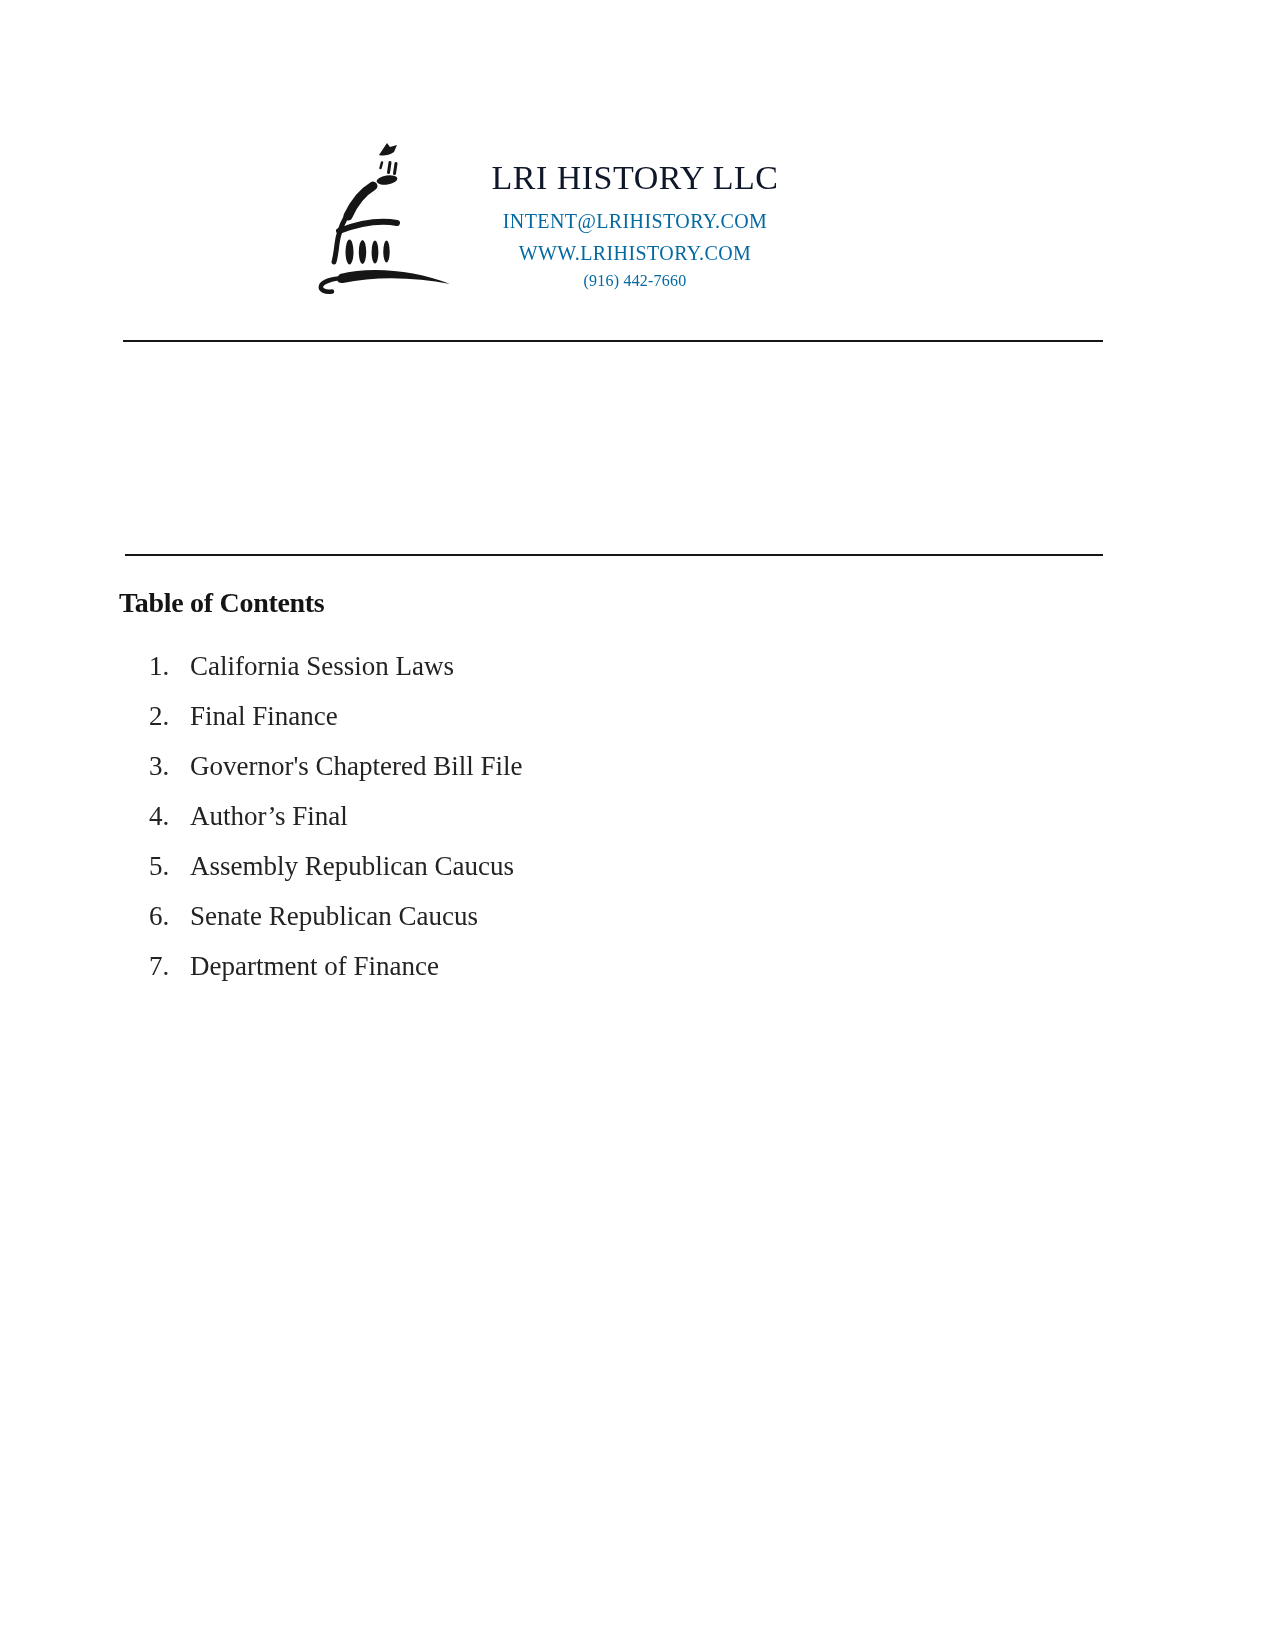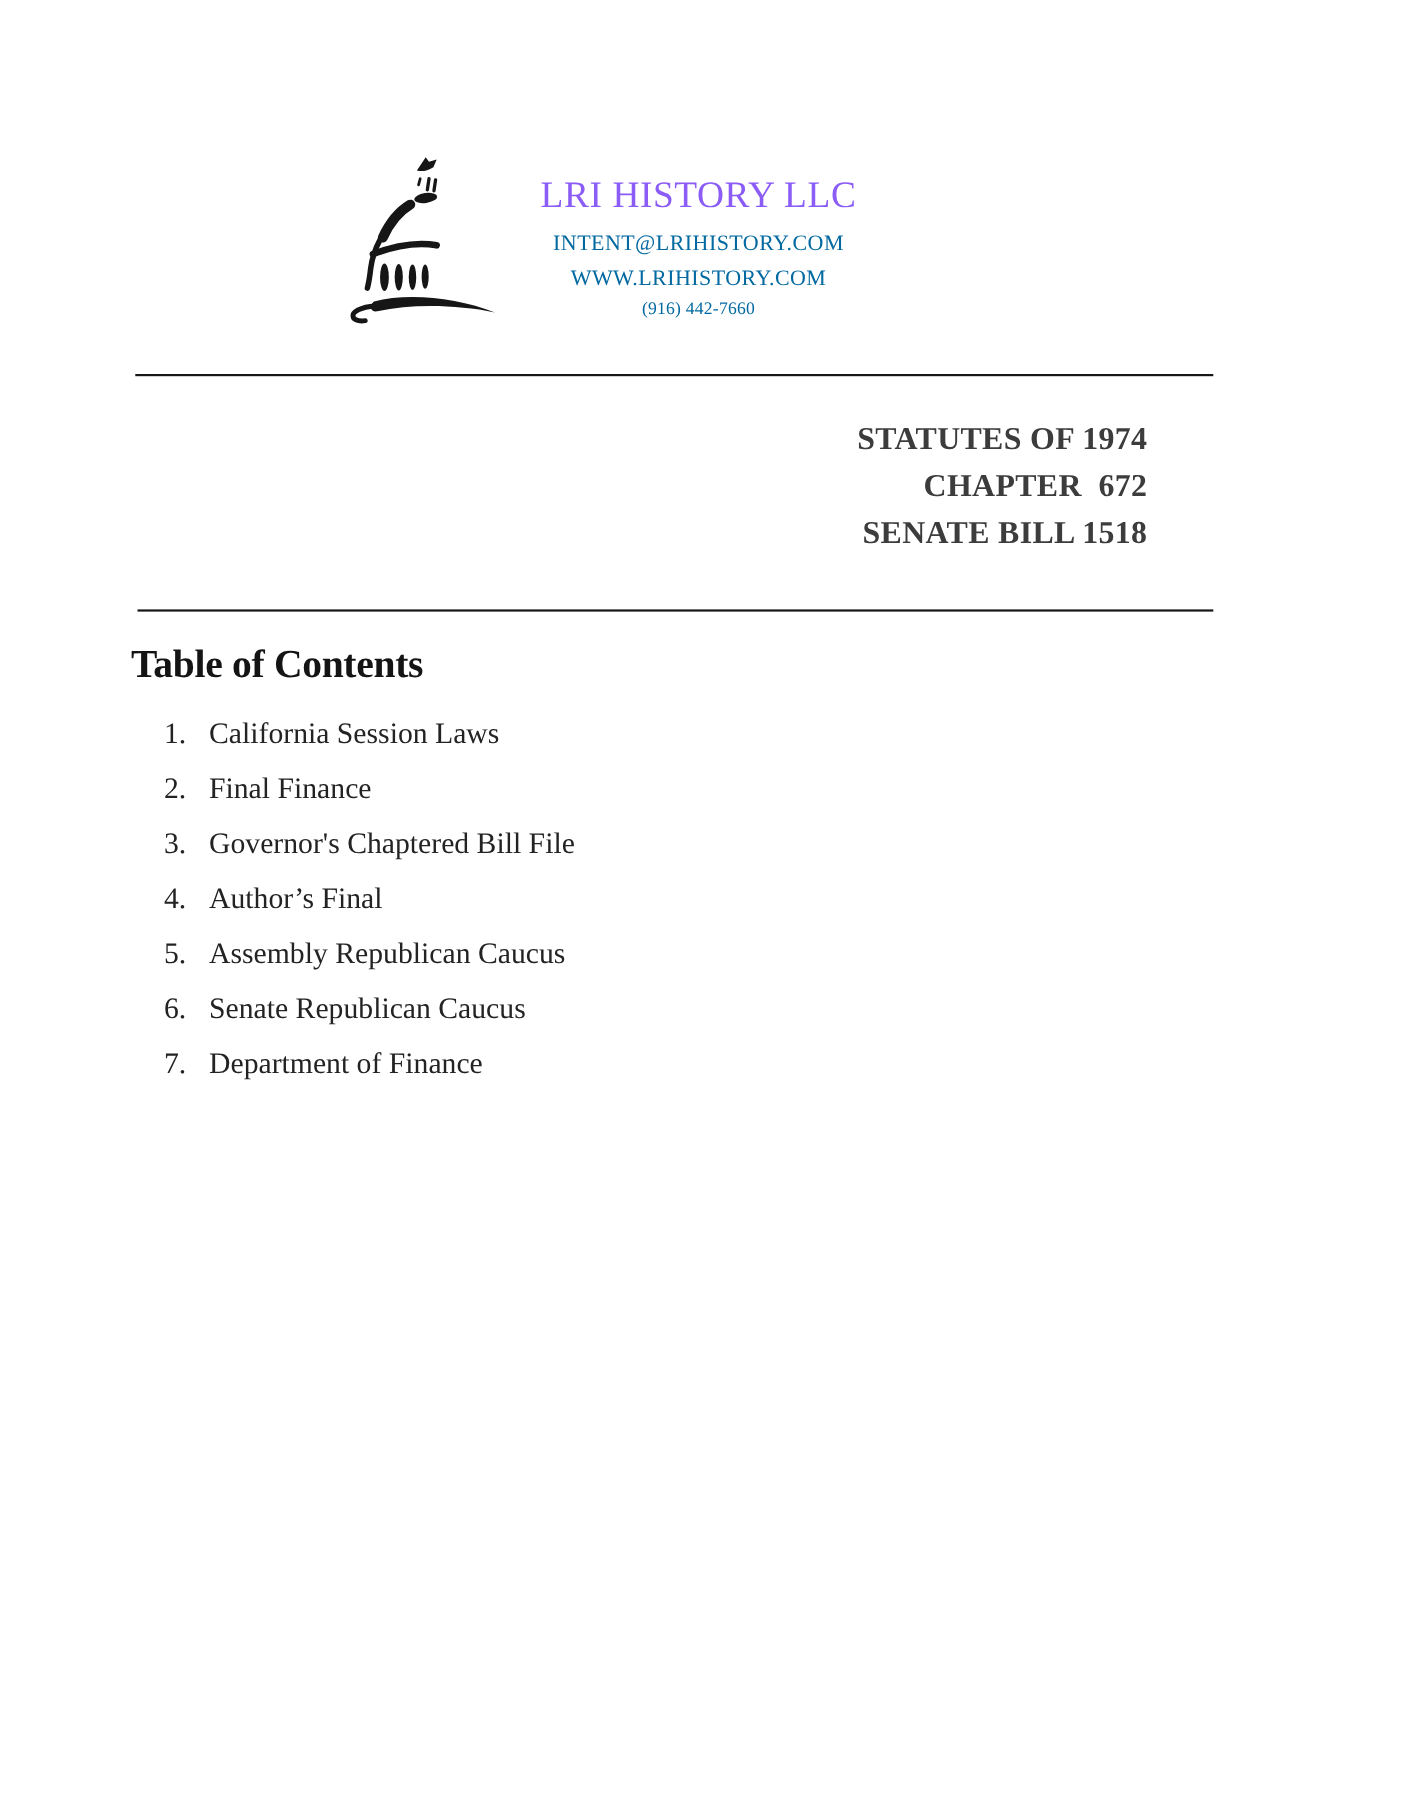--- a/index.html
+++ b/index.html
@@ -29,21 +29,21 @@
     position:absolute;
     left:435px; top:0;
     width:400px;
     text-align:center;
   }
   .company-name{
     position:absolute;
     left:0; top:160px; width:400px;
     font-size:34px; line-height:36px;
     letter-spacing:0.5px;
-    color:#8b5cf6;
+    color:#0f172a;
     white-space:nowrap;
   }
   .contact-line{
     position:absolute;
     left:0; width:400px;
     font-size:20px; line-height:24px;
     letter-spacing:0.4px;
     color:#0369a1;
     white-space:nowrap;
   }
@@ -69,21 +69,21 @@
     line-height:43px;
     font-weight:bold;
     color:var(--reference_text);
     letter-spacing:0.3px;
     white-space:pre;
   }
   
   .toc-title{
     position:absolute;
     left:119px; top:583px;
-    font-size:36px; line-height:40px;
+    font-size:28px; line-height:40px;
     font-weight:bold;
     letter-spacing:-0.3px;
     color:#141414;
   }
   .toc-list{
     position:absolute;
     left:149px; top:641px;
     list-style:none;
   }
   .toc-item{
@@ -132,25 +132,20 @@
 
   <div class="letterhead-text">
     <div class="company-name">LRI HISTORY LLC</div>
     <div class="contact-line contact-email">INTENT@LRIHISTORY.COM</div>
     <div class="contact-line contact-web">WWW.LRIHISTORY.COM</div>
     <div class="contact-line contact-phone">(916) 442-7660</div>
   </div>
 
   <div class="rule rule-top"></div>
 
-  <div class="reference">
-    <div class="ref-line">STATUTES OF 1974</div>
-    <div class="ref-line">CHAPTER  672</div>
-    <div class="ref-line">SENATE BILL 1518</div>
-  </div>
 
   <div class="rule rule-bottom"></div>
 
   <div class="toc-title">Table of Contents</div>
 
   <ol class="toc-list">
     <li class="toc-item">
       <span class="toc-num">1.</span>
       <span class="toc-label">California Session Laws</span>
     </li>

